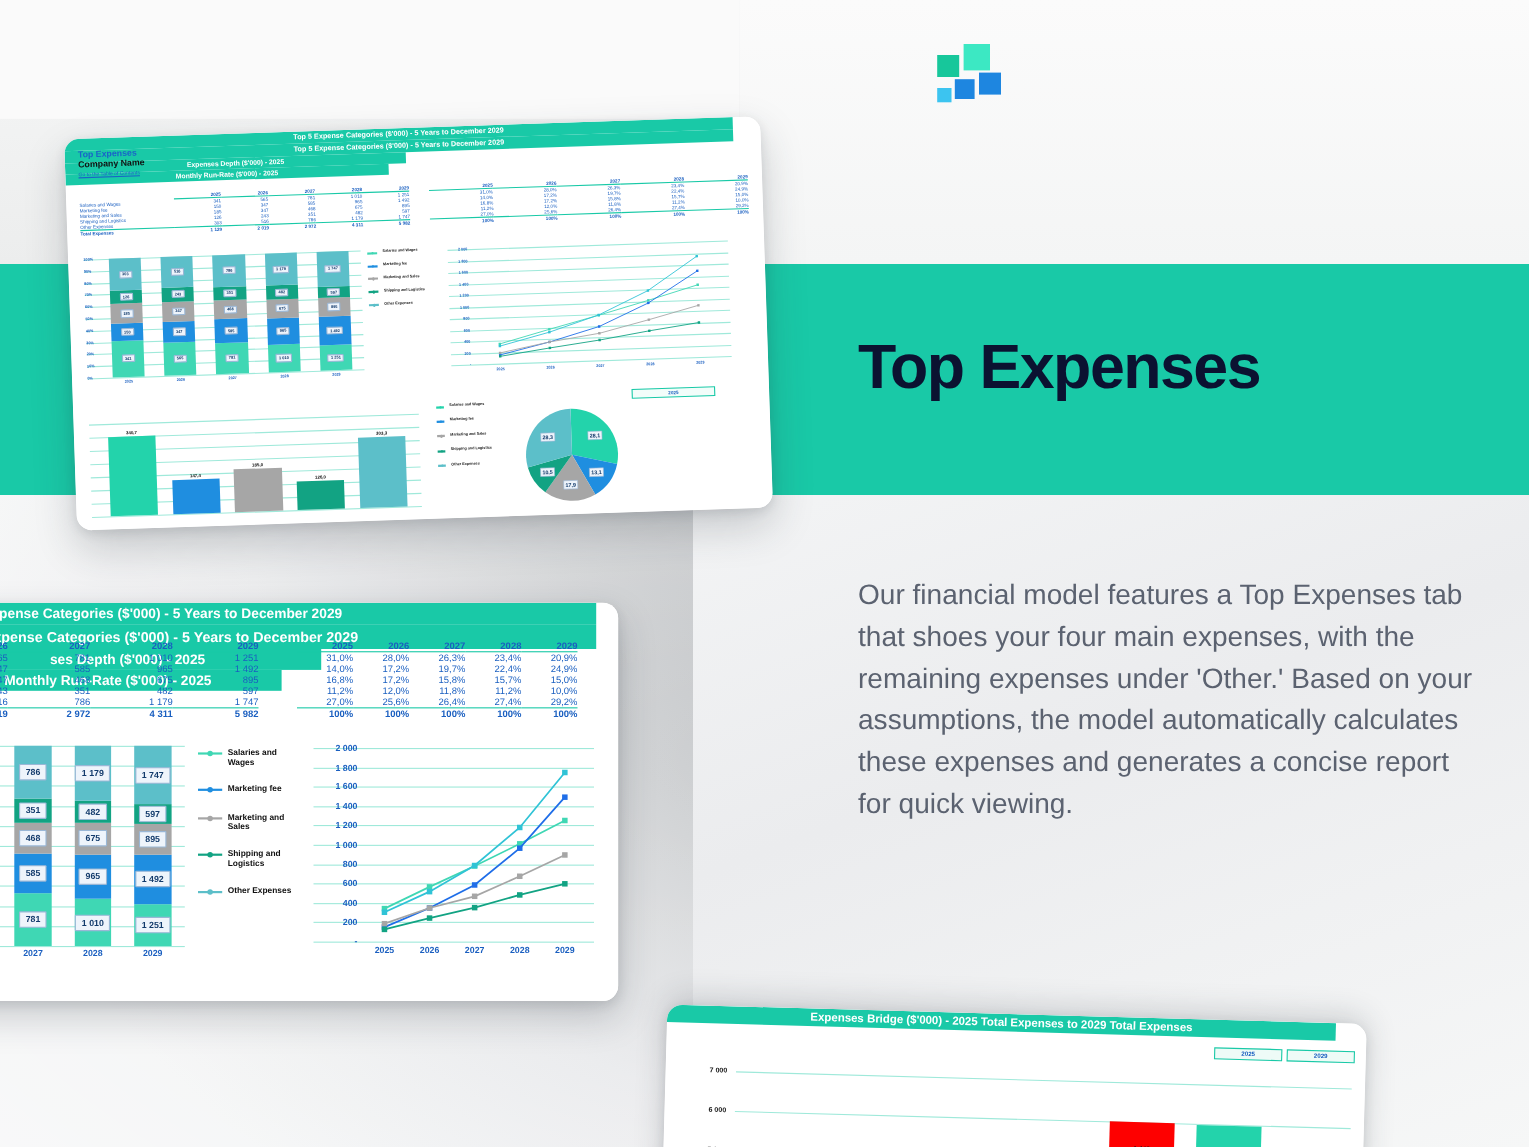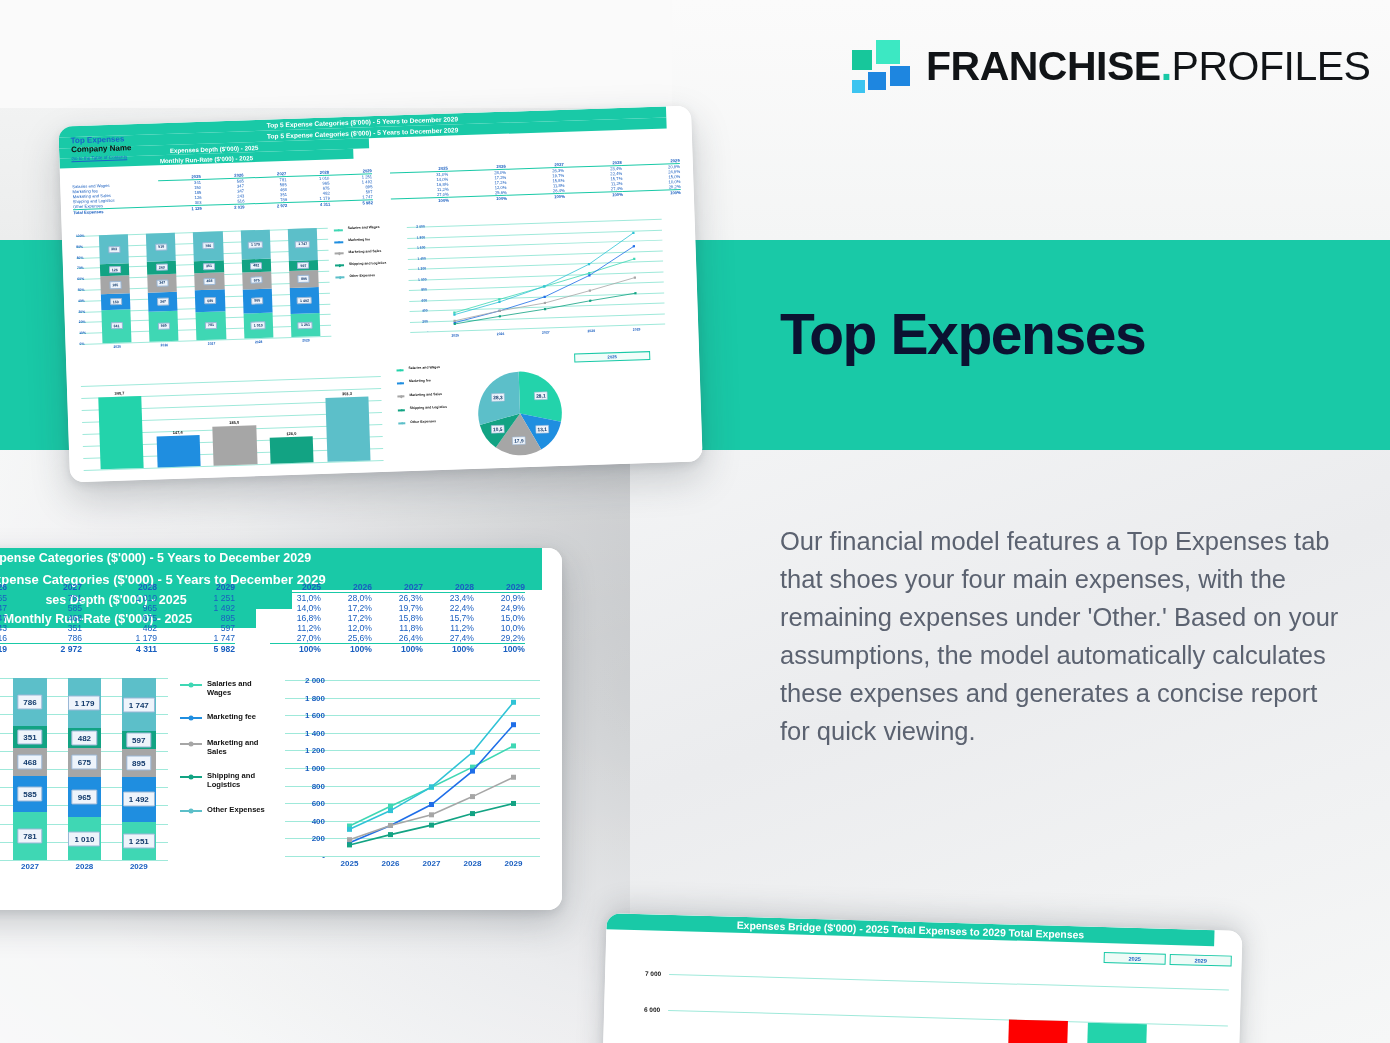--- a/index.html
+++ b/index.html
@@ -149,23 +149,20 @@
 <div id="bg-right-wash"></div>
 <div id="teal-band"></div>
 
 <div id="logo">
   <div id="logo-mark">
     <i class="lm1"></i>
       <i class="lm2"></i>
       <i class="lm3"></i>
       <i class="lm4"></i>
       <i class="lm5"></i>
-  </div>
-  <div id="logo-text">
-    <span class="bold">FRANCHISE</span><span class="dot">.</span><span class="light">PROFILES</span>
   </div>
 </div>
 
 <div id="headline">Top Expenses</div>
 <div id="body-copy">Our financial model features a Top Expenses tab that shoes your four main expenses, with the remaining expenses under 'Other.' Based on your assumptions, the model automatically calculates these expenses and generates a concise report for quick viewing.</div>
 
 <div class="card" id="card1">
   <div class="card-inner">
 
     <div style="position:absolute;left:12px;top:10px;">

